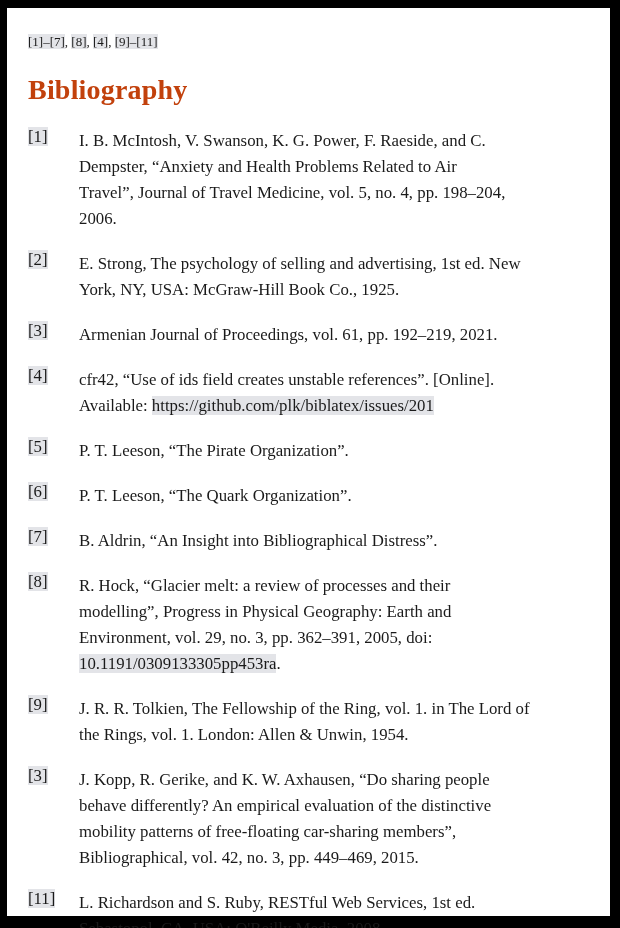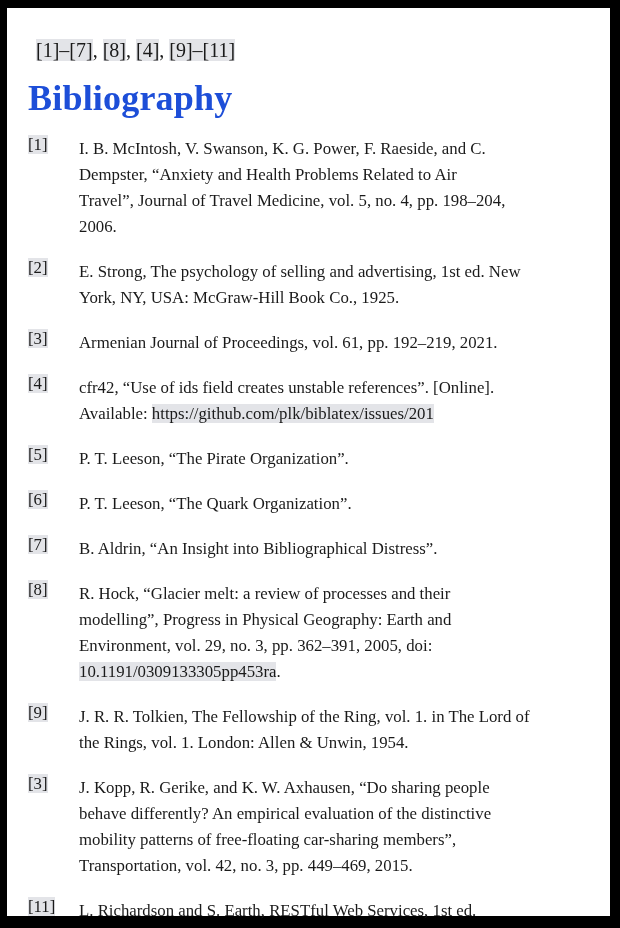--- a/index.html
+++ b/index.html
@@ -22,31 +22,31 @@
     top: 8px;
     width: 603px;
     height: 908px;
     background: #ffffff;
     box-sizing: border-box;
     padding: 21px 14px 0 21px;
     font-family: "Liberation Serif", "DejaVu Serif", serif;
     color: #1a1a1a;
   }
   .cite-line {
-    margin: 8px;
-    font-size: 20px;
+    margin: 0;
+    font-size: 13px;
     line-height: 26px;
     white-space: pre-wrap;
   }
   h1.bib-heading {
     margin: 20px 0 19px 0;
-    font-size: 36px;
+    font-size: 28px;
     line-height: 30px;
     font-weight: bold;
-    color: #1d4ed8;
+    color: #c2410c;
     letter-spacing: 0.2px;
   }
   .ref-list {
     margin: 0;
   }
   .ref-item {
     display: grid;
     grid-template-columns: 47px 1fr;
     margin-bottom: 11px;
     font-size: 16.8px;
@@ -115,22 +115,22 @@
         <div class="ref-item">
           <span class="ref-label-cell"><span class="link-box">[9]</span></span>
           <p class="ref-text"><span class="seg-plain">J. R. R. Tolkien, </span><span class="seg-italic">The Fellowship of the Ring</span><span class="seg-plain">, vol. 1. in The Lord of
 the Rings, vol. 1. London: Allen &amp; Unwin, 1954.</span></p>
         </div>
         <div class="ref-item">
           <span class="ref-label-cell"><span class="link-box">[3]</span></span>
           <p class="ref-text"><span class="seg-plain">J. Kopp, R. Gerike, and K. W. Axhausen, “Do sharing people
 behave differently? An empirical evaluation of the distinctive
 mobility patterns of free-floating car-sharing members”,
-</span><span class="seg-italic">Transportation</span><span class="seg-plain">, vol. 42, no. 3, pp. 449–469, 2015.</span></p>
+</span><span class="seg-italic">Bibliographical</span><span class="seg-plain">, vol. 42, no. 3, pp. 449–469, 2015.</span></p>
         </div>
         <div class="ref-item">
           <span class="ref-label-cell"><span class="link-box">[11]</span></span>
-          <p class="ref-text"><span class="seg-plain">L. Richardson and S. Earth, </span><span class="seg-italic">RESTful Web Services</span><span class="seg-plain">, 1st ed.
+          <p class="ref-text"><span class="seg-plain">L. Richardson and S. Ruby, </span><span class="seg-italic">RESTful Web Services</span><span class="seg-plain">, 1st ed.
 Sebastopol, CA, USA: O'Reilly Media, 2008.</span></p>
         </div>
       </div>
   </div>
 </div>
 
 </body></html>

